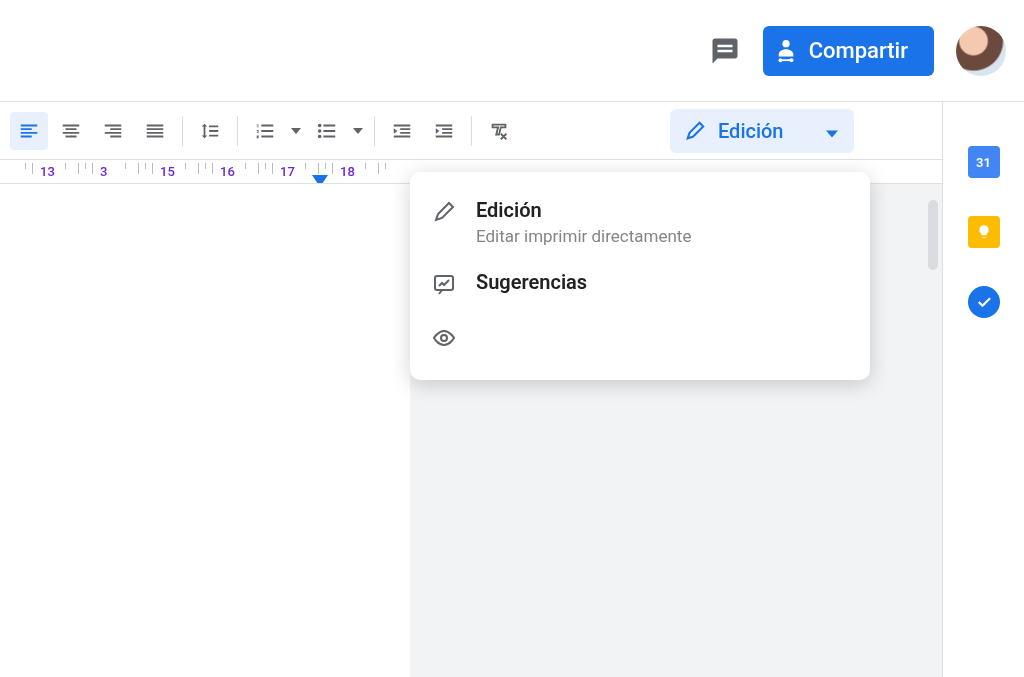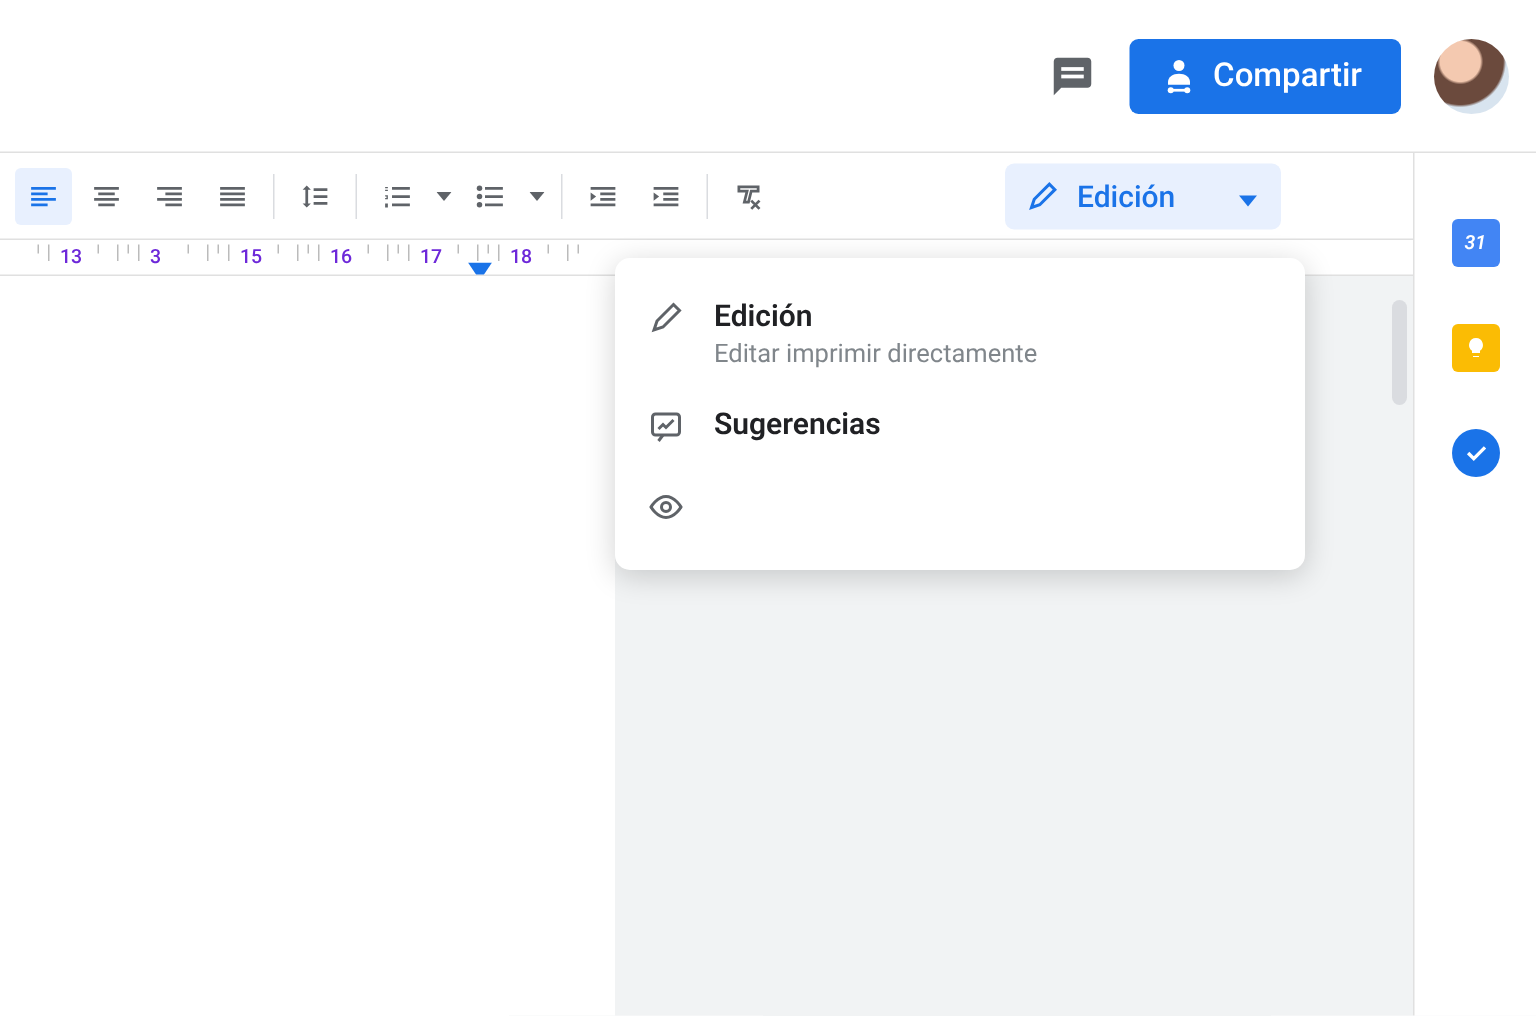--- a/index.html
+++ b/index.html
@@ -26,21 +26,21 @@
   .comment-btn {
     width: 32px; height: 32px;
     display: flex; align-items: center; justify-content: center;
     cursor: pointer;
   }
   .share-btn {
     background: #1a73e8;
     color: #fff;
     border-radius: 6px;
     height: 50px;
-    padding: 0 26px 0 22px;
+    padding: 0 26px 0 12px;
     display: flex;
     align-items: center;
     gap: 12px;
     font-size: 22px;
     font-weight: 500;
     cursor: pointer;
   }
   .share-icon {
     display: flex;
     flex-direction: column;
@@ -235,21 +235,20 @@
     top: 102px;
     bottom: 0;
     width: 82px;
     border-left: 1px solid #e0e0e0;
     background: #fff;
     display: flex;
     flex-direction: column;
     align-items: center;
     padding-top: 44px;
     gap: 38px;
-    font-style: italic;
   }
   .side-app {
     width: 32px; height: 32px;
     border-radius: 6px;
     display: flex;
     align-items: center;
     justify-content: center;
     cursor: pointer;
     font-size: 13px;
     font-weight: 600;

